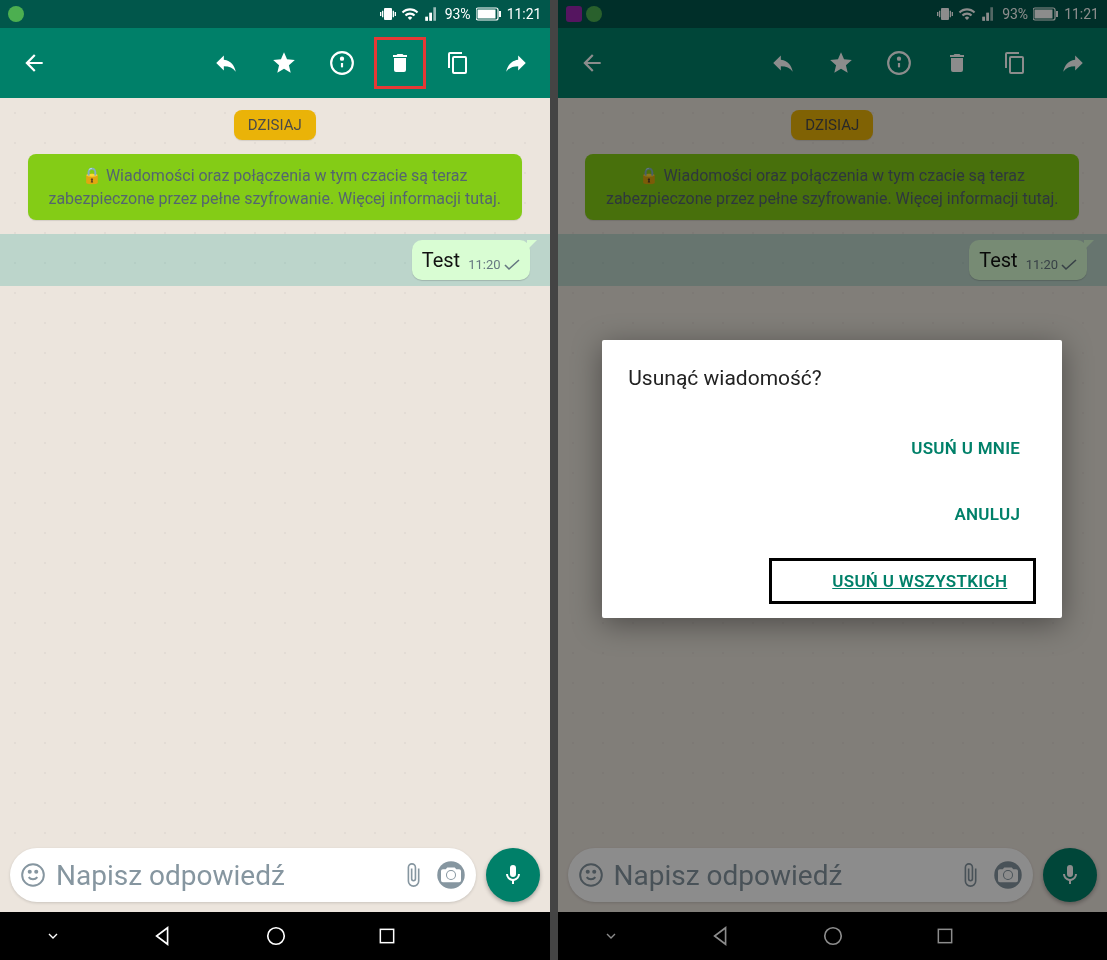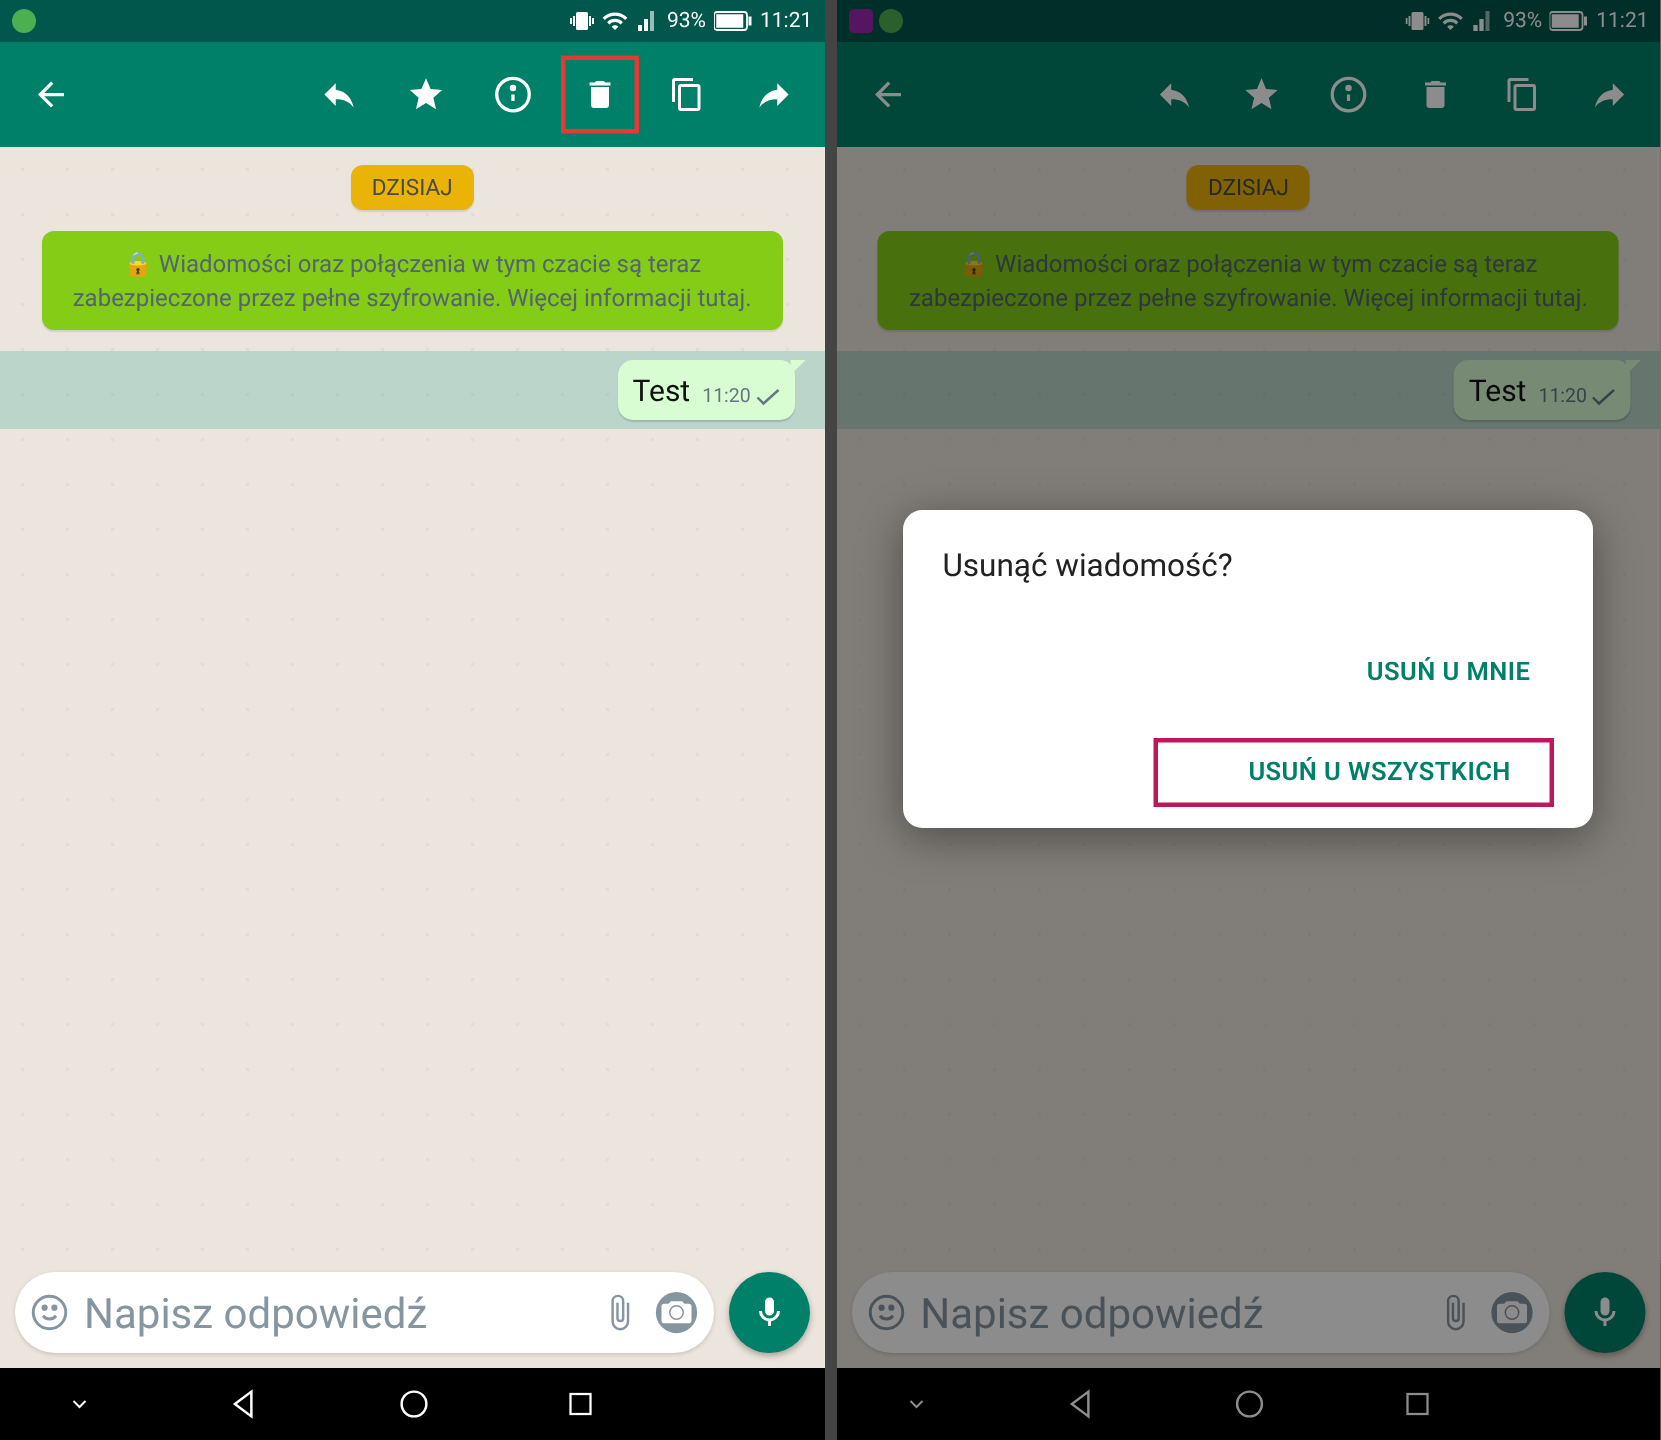--- a/index.html
+++ b/index.html
@@ -33,25 +33,25 @@
   .input-bar { padding: 8px 10px 10px; display: flex; align-items: center; gap: 10px; }
   .input-pill { flex: 1; background: #fff; border-radius: 30px; height: 54px; display: flex; align-items: center; padding: 0 10px; gap: 10px; box-shadow: 0 1px 3px rgba(0,0,0,0.15); }
   .input-pill .pill-icon { color: #8696a0; display:flex; }
   .input-field { flex: 1; font-size: 28px; color: #8696a0; }
   .mic-btn { width: 54px; height: 54px; border-radius: 50%; background: #008069; display: flex; align-items: center; justify-content: center; color: #fff; box-shadow: 0 2px 4px rgba(0,0,0,0.3); }
   
   .nav-bar { height: 48px; background: #000; display: flex; align-items: center; justify-content: space-around; color: #fff; }
   .nav-btn { display:flex; align-items:center; justify-content:center; }
   
   .dim-overlay { position: absolute; inset: 0; background: rgba(0,0,0,0.45); z-index: 5; }
-  .dialog { position: absolute; left: 50%; top: 340px; transform: translate(-50%,0); width: 460px; background: #fff; border-radius: 13px; z-index: 10; padding: 26px 26px 14px; box-shadow: 0 6px 30px rgba(0,0,0,0.4); }
+  .dialog { position: absolute; left: 50%; top: 340px; transform: translate(-50%,0); width: 460px; background: #fff; border-radius: 2px; z-index: 10; padding: 26px 26px 14px; box-shadow: 0 6px 30px rgba(0,0,0,0.4); }
   .dialog-title { font-size: 21px; color: #222; margin-bottom: 36px; }
   .dialog-actions { display: flex; flex-direction: column; align-items: flex-end; gap: 22px; }
   .dialog-btn { color: #008069; font-weight: 600; font-size: 17px; letter-spacing: 0.3px; padding: 12px 16px; cursor: pointer; }
-  .dialog-btn.hl { border: 3px solid #be185d; padding: 10px 26px 10px 60px; }
+  .dialog-btn.hl { border: 3px solid #000000; padding: 10px 26px 10px 60px; text-decoration: underline; }
   
   svg { display: block; }
 </style>
 </head>
 <body>
 
 <div class="phone">
   <div class="status-bar">
     <div class="status-left">
       <span class="badge-circle"></span>
@@ -351,16 +351,17 @@
         </svg>
       </div>
     <div style="width:16px"></div>
   </div>
 
   <div class="dim-overlay"></div>
   <div class="dialog">
     <div class="dialog-title">Usunąć wiadomość?</div>
     <div class="dialog-actions">
       <div class="dialog-btn">USUŃ U MNIE</div>
+      <div class="dialog-btn">ANULUJ</div>
       <div class="dialog-btn hl">USUŃ U WSZYSTKICH</div>
     </div>
   </div>
 </div>
 
 </body></html>

